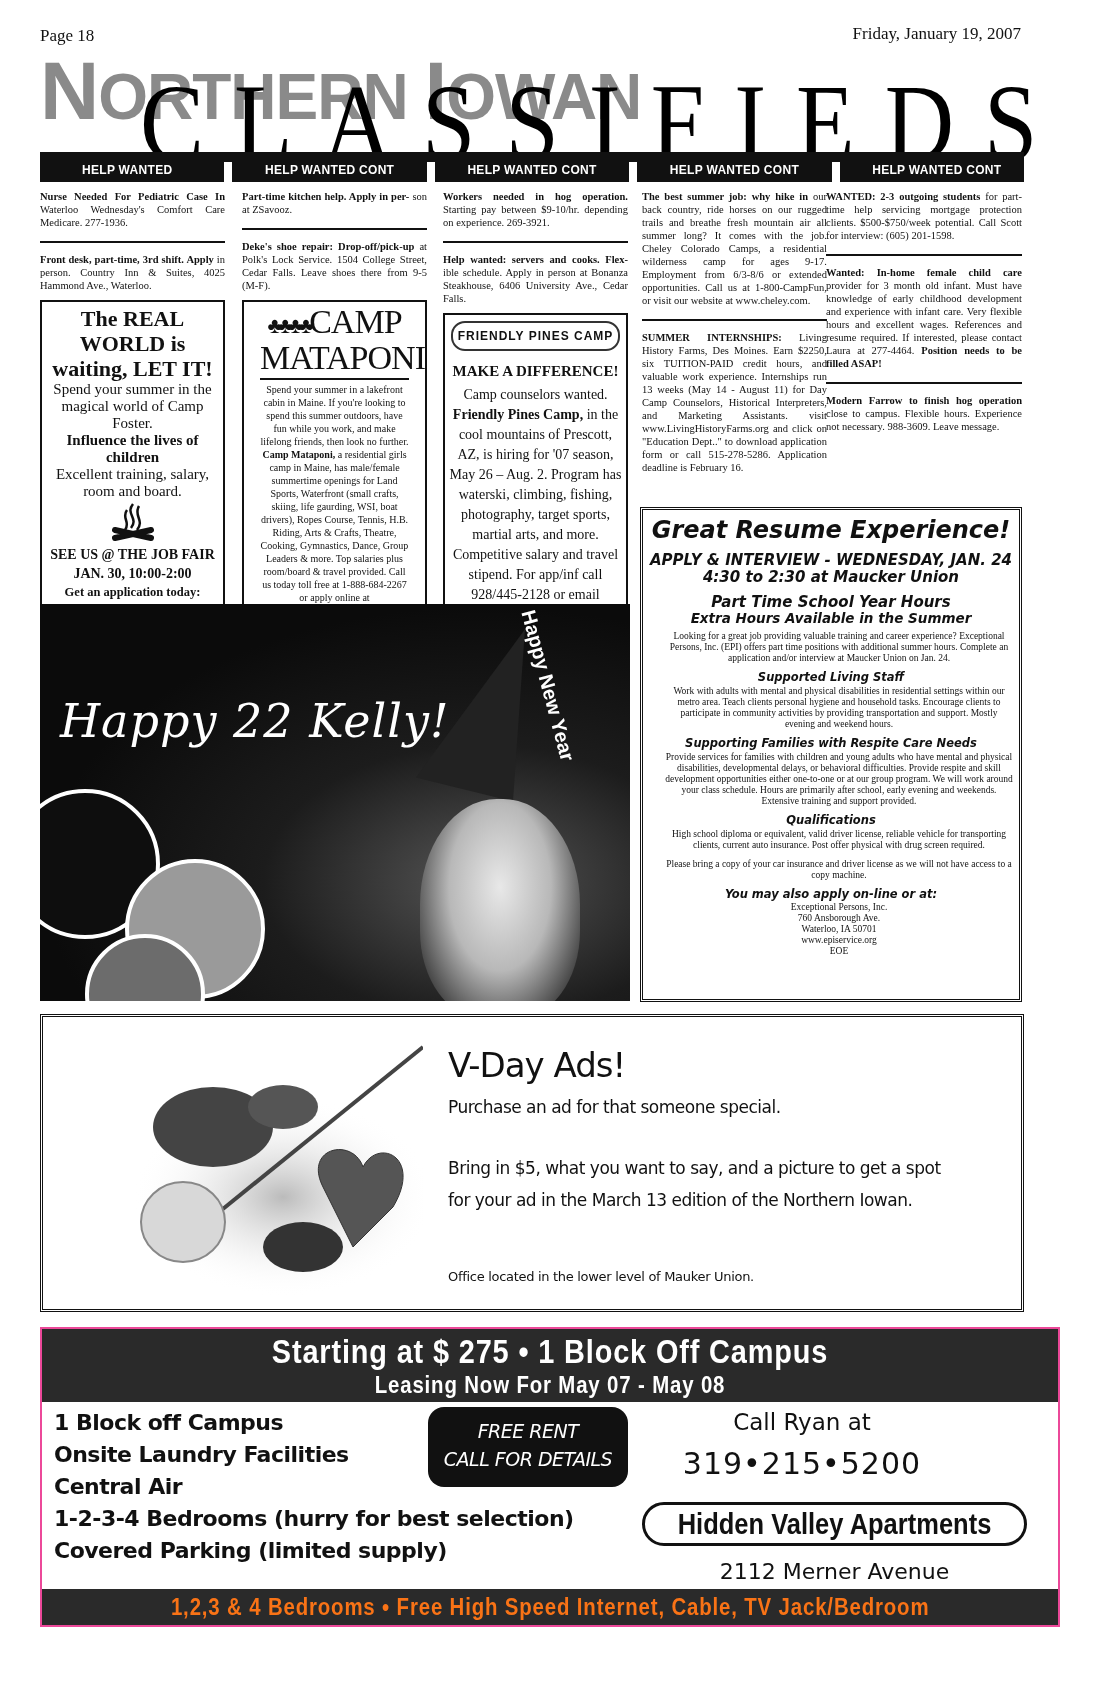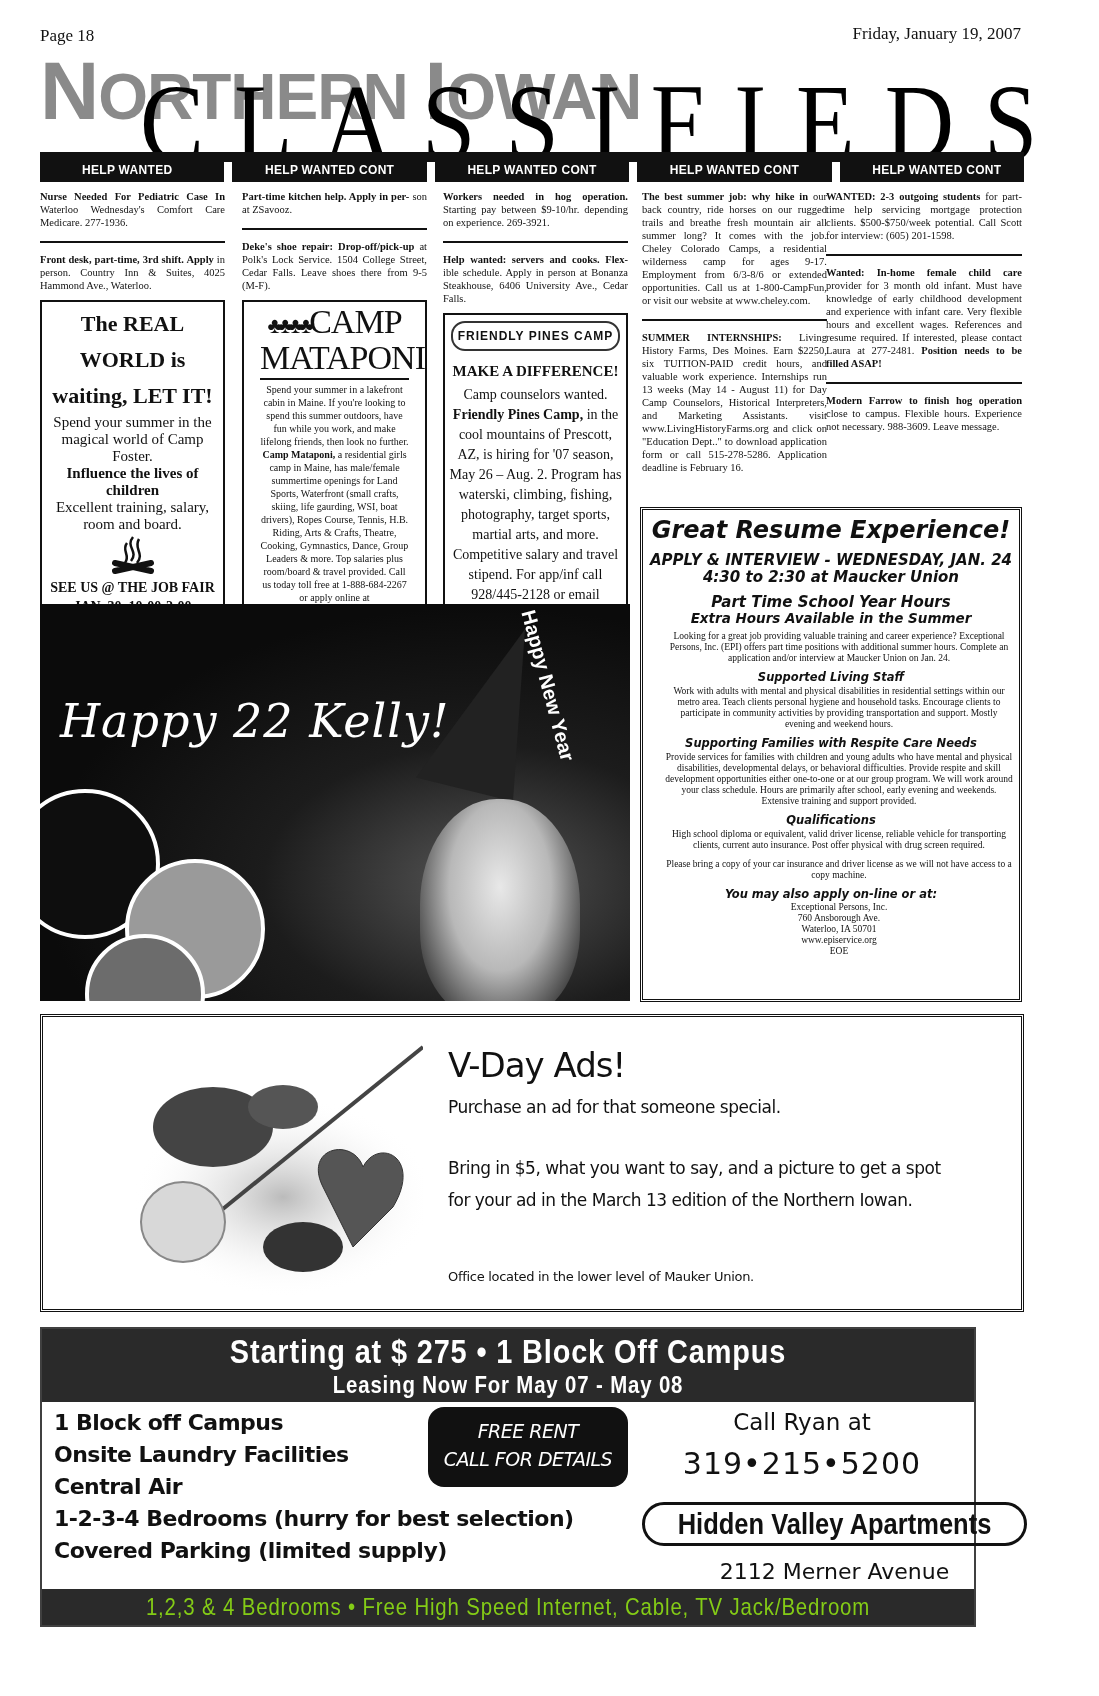--- a/index.html
+++ b/index.html
@@ -24,21 +24,21 @@
   .col1 { left: 40px; }
   .col2 { left: 242px; }
   .col3 { left: 443px; }
   .col4 { left: 642px; }
   .col5 { left: 826px; width: 196px; }
   .ad-item { margin-bottom: 8px; }
   .ad-item b { font-weight: bold; }
   .rule { border-top: 2px solid #111; margin: 12px 0 10px; }
 
   .boxad { border: 2px solid #111; text-align: center; padding: 4px 4px 2px; text-align: center; }
-  .foster .h1 { font-size: 22px; font-weight: bold; line-height: 36px; }
+  .foster .h1 { font-size: 22px; font-weight: bold; line-height: 25px; }
   .foster .p { font-size: 15px; line-height: 17px; }
   .foster .pb { font-size: 15px; line-height: 17px; font-weight: bold; }
   .foster .fair { font-size: 14px; font-weight: bold; line-height: 17px; margin-top: 2px; }
   .foster .url { font-size: 13px; font-weight: bold; text-decoration: underline; }
   .foster .dash { font-family: "Liberation Sans", sans-serif; font-weight: bold; font-size: 14px; letter-spacing: 3px; line-height: 12px; }
   .foster .ymca { font-family: "Liberation Sans", sans-serif; font-weight: bold; font-size: 17px; line-height: 19px; }
 
   .mataponi { padding: 4px 16px 2px; }
   .mataponi .logo { font-family: "Liberation Serif", serif; font-size: 34px; line-height: 32px; letter-spacing: -1px; }
   .mataponi .logo .trees { font-size: 22px; letter-spacing: -4px; }
@@ -69,32 +69,32 @@
 
   
   .vday { left: 40px; top: 1014px; width: 984px; height: 298px; border: 3px double #111; }
   .rose { position: absolute; left: 60px; top: 20px; width: 320px; height: 260px; }
   .vday .ti { position: absolute; left: 405px; top: 28px; font-family: "DejaVu Sans", sans-serif; font-size: 34px; letter-spacing: -1px; }
   .vday .p1 { position: absolute; left: 405px; top: 80px; font-family: "DejaVu Sans", sans-serif; font-size: 17px; letter-spacing: -0.5px; }
   .vday .p2 { position: absolute; left: 405px; top: 135px; width: 500px; font-family: "DejaVu Sans", sans-serif; font-size: 17px; line-height: 32px; letter-spacing: -0.5px; }
   .vday .p3 { position: absolute; left: 405px; top: 252px; font-family: "DejaVu Sans", sans-serif; font-size: 13px; letter-spacing: -0.3px; }
 
   
-  .apt { left: 40px; top: 1327px; width: 936px; height: 300px; border: 2px solid #404040; }
+  .apt { left: 40px; top: 1327px; width: 1020px; height: 300px; border: 2px solid #ec4899; }
   .apt .top { height: 73px; background: #2a2a2a; color: #fff; text-align: center; font-family: "Liberation Sans", sans-serif; font-weight: bold; }
   .apt .top .l1 { font-size: 34px; line-height: 40px; padding-top: 2px; transform: scaleX(0.85); letter-spacing: 1px; }
   .apt .top .l2 { font-size: 24px; line-height: 28px; transform: scaleX(0.85); letter-spacing: 1px; }
   .apt .feats { position: absolute; left: 12px; top: 78px; font-family: "DejaVu Sans", sans-serif; font-weight: bold; font-size: 22px; line-height: 32px; letter-spacing: -0.5px; }
   .apt .free { position: absolute; left: 386px; top: 78px; width: 200px; height: 80px; background: #111; border-radius: 16px; color: #fff; text-align: center; font-family: "DejaVu Sans", sans-serif; font-style: italic; font-size: 19px; line-height: 28px; padding-top: 10px; letter-spacing: -0.5px; }
   .apt .call { position: absolute; left: 630px; top: 80px; width: 260px; text-align: center; font-family: "DejaVu Sans", sans-serif; font-size: 23px; }
   .apt .phone { position: absolute; left: 610px; top: 117px; width: 300px; text-align: center; font-family: "DejaVu Sans", sans-serif; font-size: 30px; letter-spacing: 1px; }
   .apt .brand { position: absolute; left: 600px; top: 173px; width: 385px; height: 44px; border: 3px solid #111; border-radius: 22px; text-align: center; font-family: "Liberation Sans", sans-serif; font-weight: 900; font-size: 30px; line-height: 38px; }
   .apt .brand span { display: inline-block; transform: scaleX(0.85); }
   .apt .addr { position: absolute; left: 600px; top: 230px; width: 385px; text-align: center; font-family: "DejaVu Sans", sans-serif; font-size: 22px; }
-  .apt .bottom { position: absolute; left: 0; right: 0; bottom: 0; height: 36px; background: #2a2a2a; color: #84cc16; text-align: center; font-family: "Liberation Sans", sans-serif; font-weight: normal; font-size: 24px; line-height: 36px; }
+  .apt .bottom { position: absolute; left: 0; right: 0; bottom: 0; height: 36px; background: #2a2a2a; color: #f97316; text-align: center; font-family: "Liberation Sans", sans-serif; font-weight: bold; font-size: 24px; line-height: 36px; }
   .apt .bottom span { display: inline-block; transform: scaleX(0.85); letter-spacing: 1px; }
 </style>
 </head>
 <body>
 
 <div class="abs page-num">Page 18</div>
 <div class="abs date">Friday, January 19, 2007</div>
 <div class="abs masthead">
   <span class="big">N</span><span>ORTHERN</span>&nbsp;<span class="big">I</span><span>OWAN</span>
 </div>
@@ -168,21 +168,21 @@
 
 <div class="abs col col4">
   <div class="ad-item"><b>The best summer job: why hike in</b><span> our back country, ride horses on our rugged trails and breathe fresh mountain air all summer long? It comes with the job. Cheley Colorado Camps, a residential wilderness camp for ages 9-17. Employment from 6/3-8/6 or extended opportunities. Call us at 1-800-CampFun, or visit our website at www.cheley.com.</span></div>
   <div class="rule"></div>
   <div class="ad-item"><b>SUMMER INTERNSHIPS:</b><span> Living History Farms, Des Moines. Earn $2250, six TUITION-PAID credit hours, and valuable work experience. Internships run 13 weeks (May 14 - August 11) for Day Camp Counselors, Historical Interpreters, and Marketing Assistants. visit www.LivingHistoryFarms.org and click on "Education Dept.." to download application form or call 515-278-5286. Application deadline is February 16.</span></div>
 </div>
 
 <div class="abs col col5">
   <div class="ad-item"><b>WANTED: 2-3 outgoing students</b><span> for part-time help servicing mortgage protection clients. $500-$750/week potential. Call Scott for interview: (605) 201-1598.</span></div>
   <div class="rule"></div>
-  <div class="ad-item"><b>Wanted: In-home female child care</b><span> provider for 3 month old infant. Must have knowledge of early childhood development and experience with infant care. Very flexible hours and excellent wages. References and resume required. If interested, please contact Laura at 277-2481. </span><b>Position needs to be filled ASAP!</b></div>
+  <div class="ad-item"><b>Wanted: In-home female child care</b><span> provider for 3 month old infant. Must have knowledge of early childhood development and experience with infant care. Very flexible hours and excellent wages. References and resume required. If interested, please contact Laura at 277-4464. </span><b>Position needs to be filled ASAP!</b></div>
   <div class="rule"></div>
   <div class="ad-item"><b>Modern Farrow to finish hog operation</b><span> close to campus. Flexible hours. Experience not necessary. 988-3609. Leave message.</span></div>
 </div>
 
 <div class="abs resume">
   <div class="ti">Great Resume Experience!</div>
   <div class="sub1">APPLY &amp; INTERVIEW - WEDNESDAY, JAN. 24</div>
   <div class="sub1" style="margin-top:0">4:30 to 2:30 at Maucker Union</div>
   <div class="sub2">Part Time School Year Hours</div>
   <div class="sub2" style="margin-top:0;font-size:13.5px">Extra Hours Available in the Summer</div>

